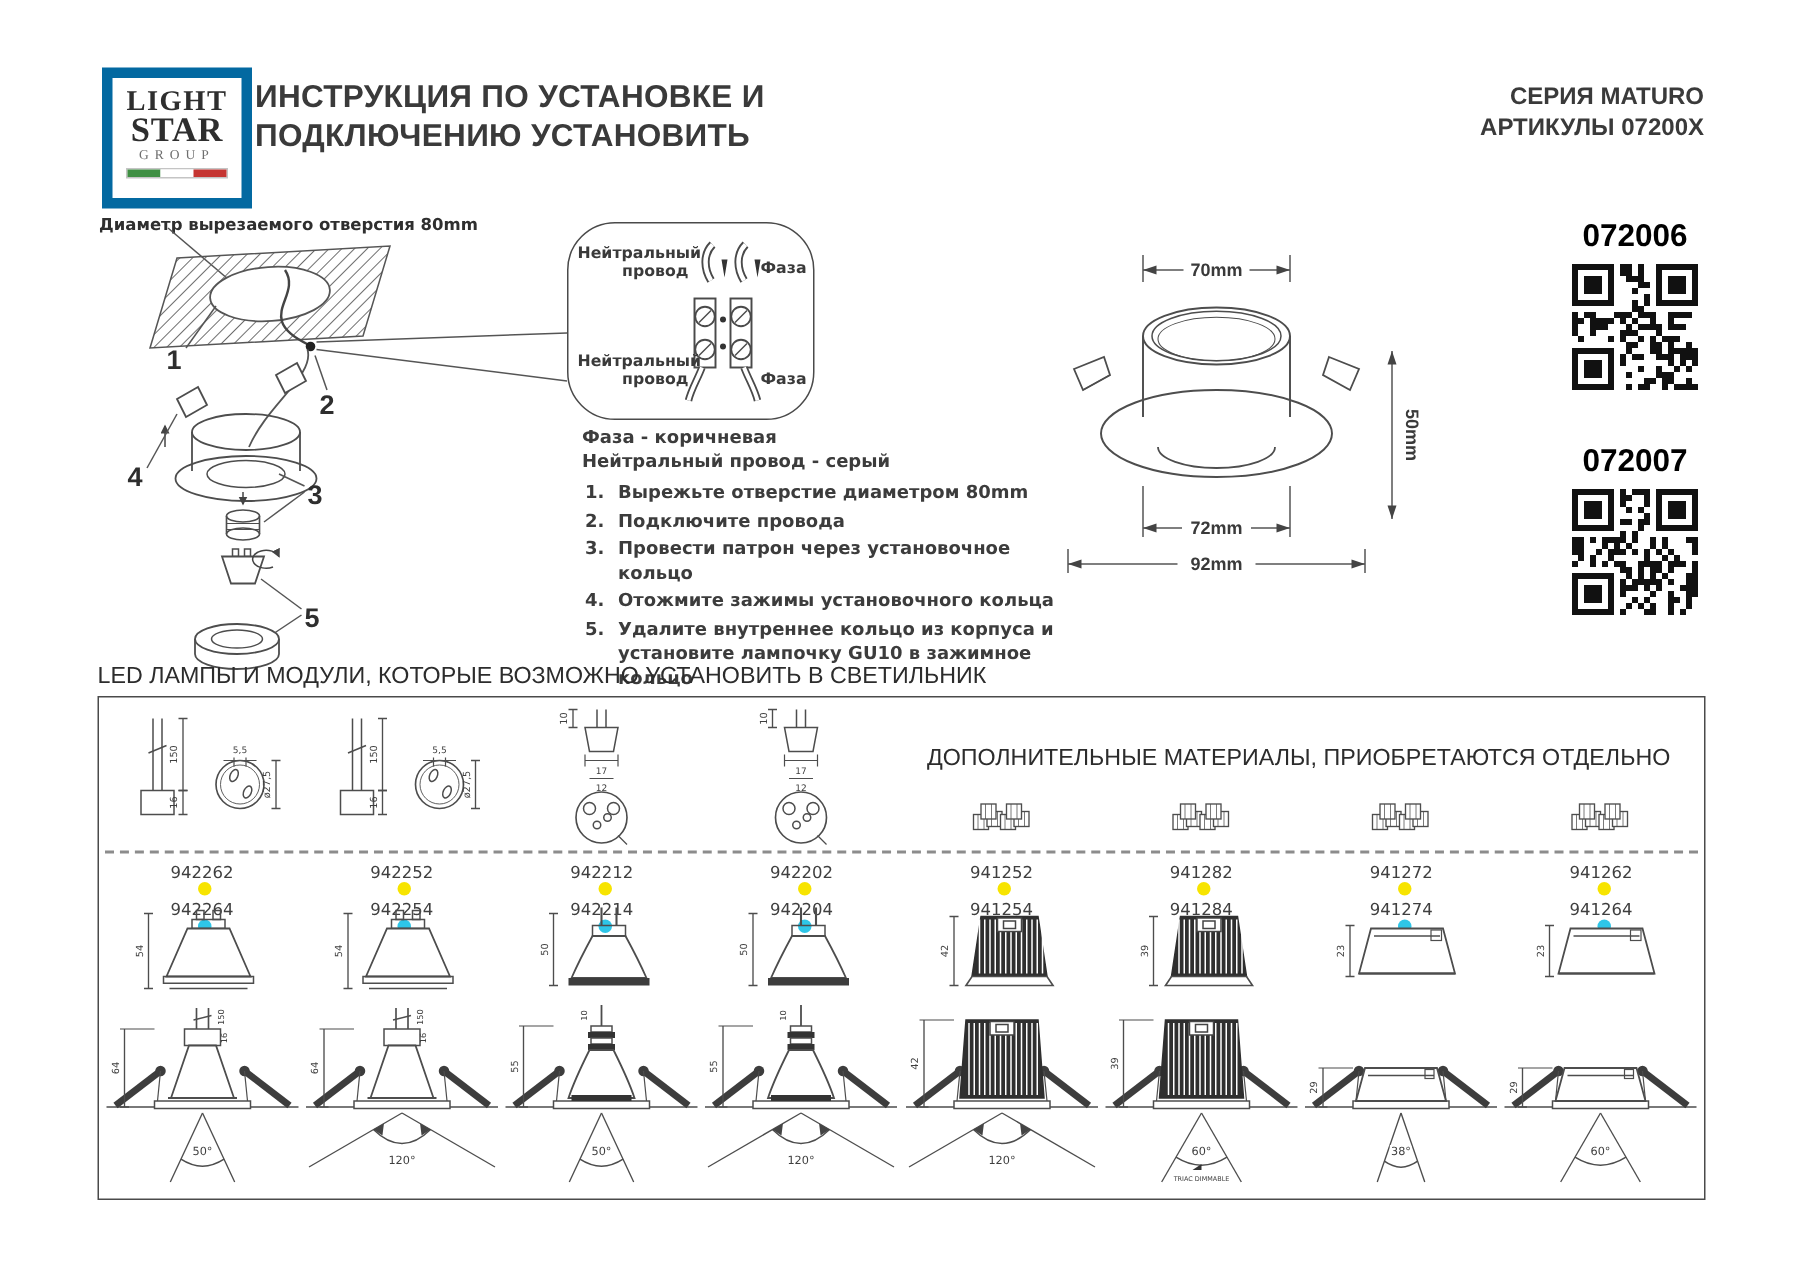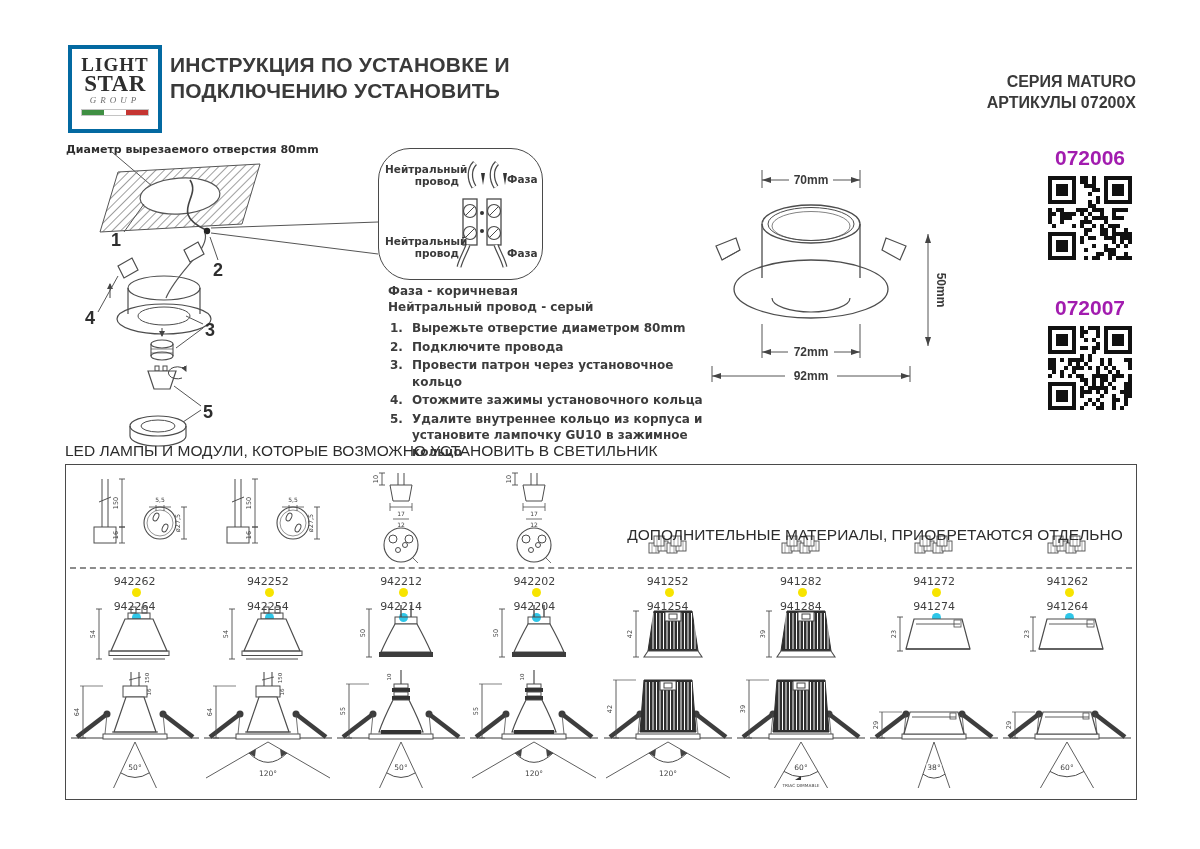--- a/index.html
+++ b/index.html
@@ -1,45 +1,45 @@
 <!DOCTYPE html>
 <html><head>
 <meta charset="utf-8">
 <style>
   html,body{margin:0;padding:0;background:#e8e8e8;}
   .page{position:relative;width:1200px;height:849px;background:#ffffff;overflow:hidden;
         font-family:"Liberation Sans",sans-serif;color:#3c3c3c;}
   .abs{position:absolute;}
   
-  .logo{left:68px;top:45px;width:86px;height:80px;border:4px solid #0369a1;text-align:center;
+  .logo{left:68px;top:45px;width:86px;height:80px;border:7px solid #0369a1;text-align:center;
         font-family:"Liberation Serif",serif;color:#2e2e2e;background:#fff;}
   .logo-l1{font-size:19px;font-weight:bold;letter-spacing:1px;margin-top:7px;line-height:17px;}
   .logo-l2{font-size:23px;font-weight:bold;line-height:21px;letter-spacing:0.5px;}
-  .logo-l3{font-size:9px;letter-spacing:4px;color:#6e6e6e;margin-top:1px;font-style:italic;}
+  .logo-l3{font-size:9px;letter-spacing:4px;color:#6e6e6e;margin-top:1px;}
   .logo-flag{display:flex;height:5px;margin:4px 9px 0 9px;border:1px solid #c4c4c4;}
   .logo-flag span{flex:1;}
   .main-title{left:170px;top:52px;font-weight:bold;font-size:21px;line-height:26px;color:#3a3a3a;letter-spacing:0.2px;}
-  .series{right:64px;top:73px;text-align:right;color:#3a3a3a;}
+  .series{right:64px;top:56px;text-align:right;color:#3a3a3a;}
   .series-l1{font-size:16px;font-weight:bold;}
   .series-l2{font-size:16px;font-weight:bold;margin-top:3px;}
   
   .hole-label{left:66px;top:143px;font:bold 11px "DejaVu Sans",sans-serif;color:#2f2f2f;}
   
   .wiring-box{left:378px;top:148px;width:163px;height:130px;border:1.6px solid #4a4a4a;border-radius:32px;background:#fff;}
   .wlabel{position:absolute;font:bold 10.5px/12px "DejaVu Sans",sans-serif;color:#3a3a3a;text-align:right;}
   .wire-note{left:388px;font:bold 12px "DejaVu Sans",sans-serif;color:#3c3c3c;}
   .steps{position:absolute;left:388px;top:320px;width:316px;margin:0;padding:0;list-style:none;counter-reset:st;}
   .steps li{counter-increment:st;font:bold 12px/16.5px "DejaVu Sans",sans-serif;color:#3c3c3c;margin-bottom:2px;padding-left:24px;position:relative;}
   .steps li::before{content:counter(st) ".";position:absolute;left:2px;}
   
-  .qr-label{position:absolute;width:88px;text-align:center;font:bold 21px "Liberation Sans",sans-serif;color:#a21caf;}
+  .qr-label{position:absolute;width:88px;text-align:center;font:bold 21px "Liberation Sans",sans-serif;color:#000000;}
   
   .sec-title{left:65px;top:442px;width:1070px;font-size:15.5px;color:#2c2c2c;}
   .lamps-box{left:65px;top:464px;width:1070px;height:334px;border:1.6px solid #4a4a4a;}
-  .extra-note{left:552px;top:32px;width:514px;text-align:center;font-size:15.5px;color:#2c2c2c;margin-top:29px;}
+  .extra-note{left:552px;top:32px;width:514px;font-size:15.5px;color:#2c2c2c;}
   .dashes{left:4px;right:4px;top:102px;height:0;border-top:2.5px dashed #8c8c8c;}
   .rowband{position:absolute;left:2px;right:2px;display:flex;}
   .cell{flex:1;position:relative;display:flex;align-items:center;justify-content:center;}
   .cell svg{display:block;}
   .art-cell{flex-direction:column;justify-content:flex-start;padding-top:2px;}
   .art-line{width:86px;display:flex;justify-content:flex-end;align-items:center;margin:1.5px auto;flex-direction:column;}
   .art-code{font:11px "DejaVu Sans",sans-serif;color:#3f3f3f;}
   .art-dot{width:9px;height:9px;border-radius:50%;display:inline-block;margin-left:4px;}
   .footer{left:0;top:810px;width:1200px;text-align:center;font:bold 13.5px "DejaVu Sans",sans-serif;color:#3a3a3a;}
 </style>

